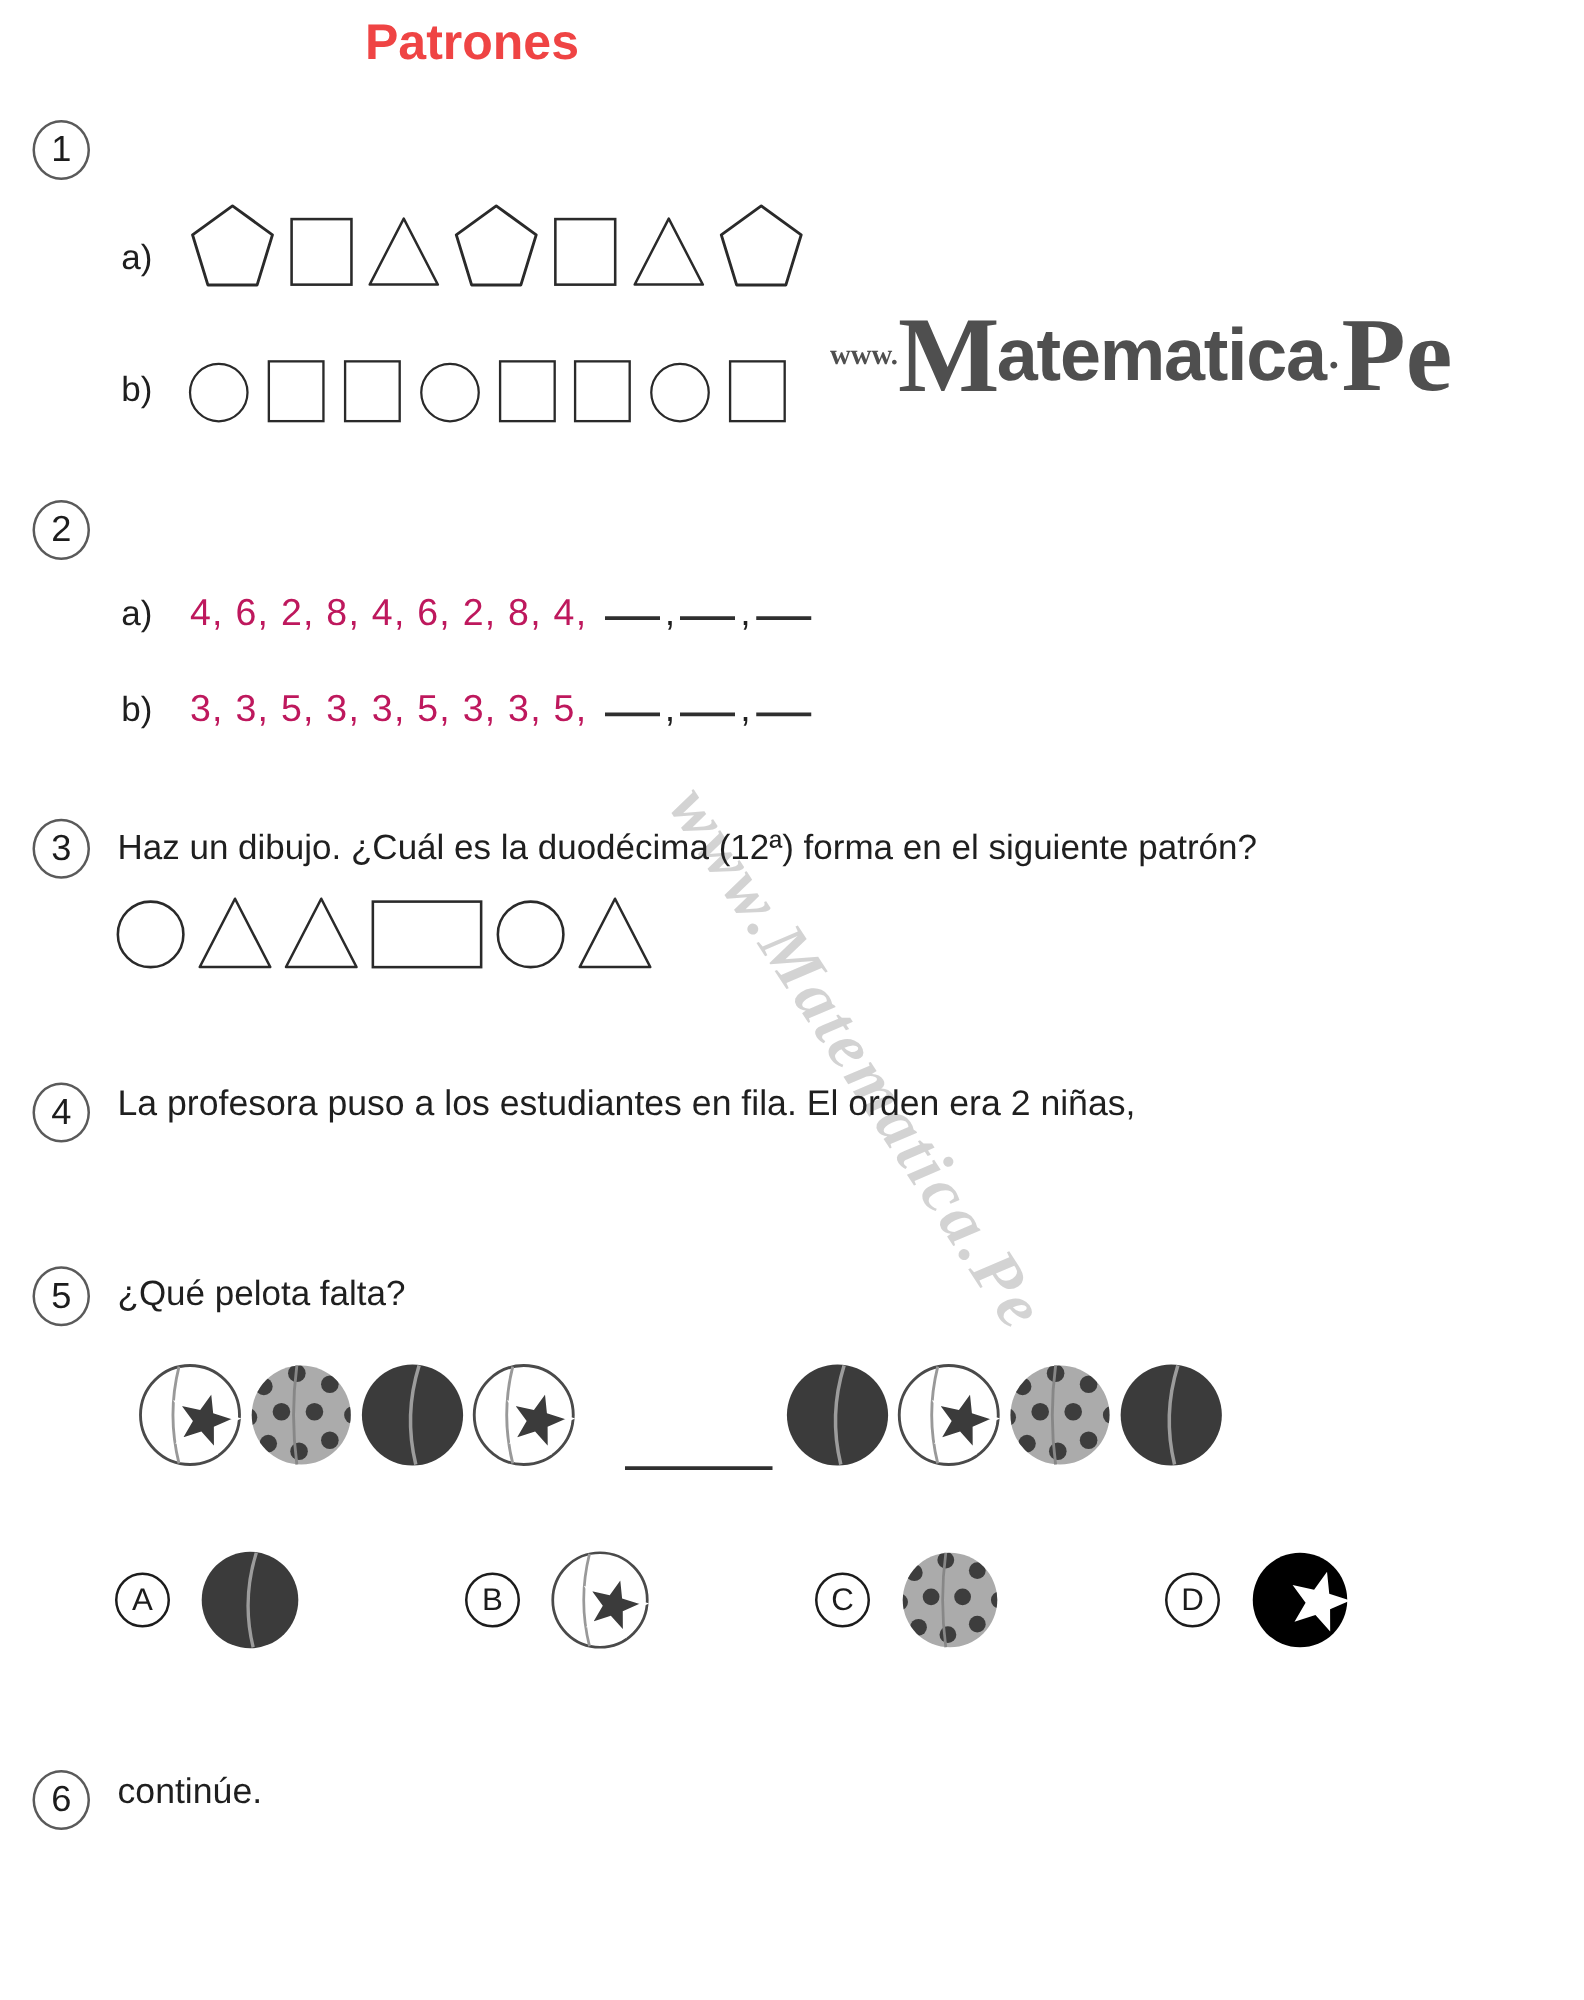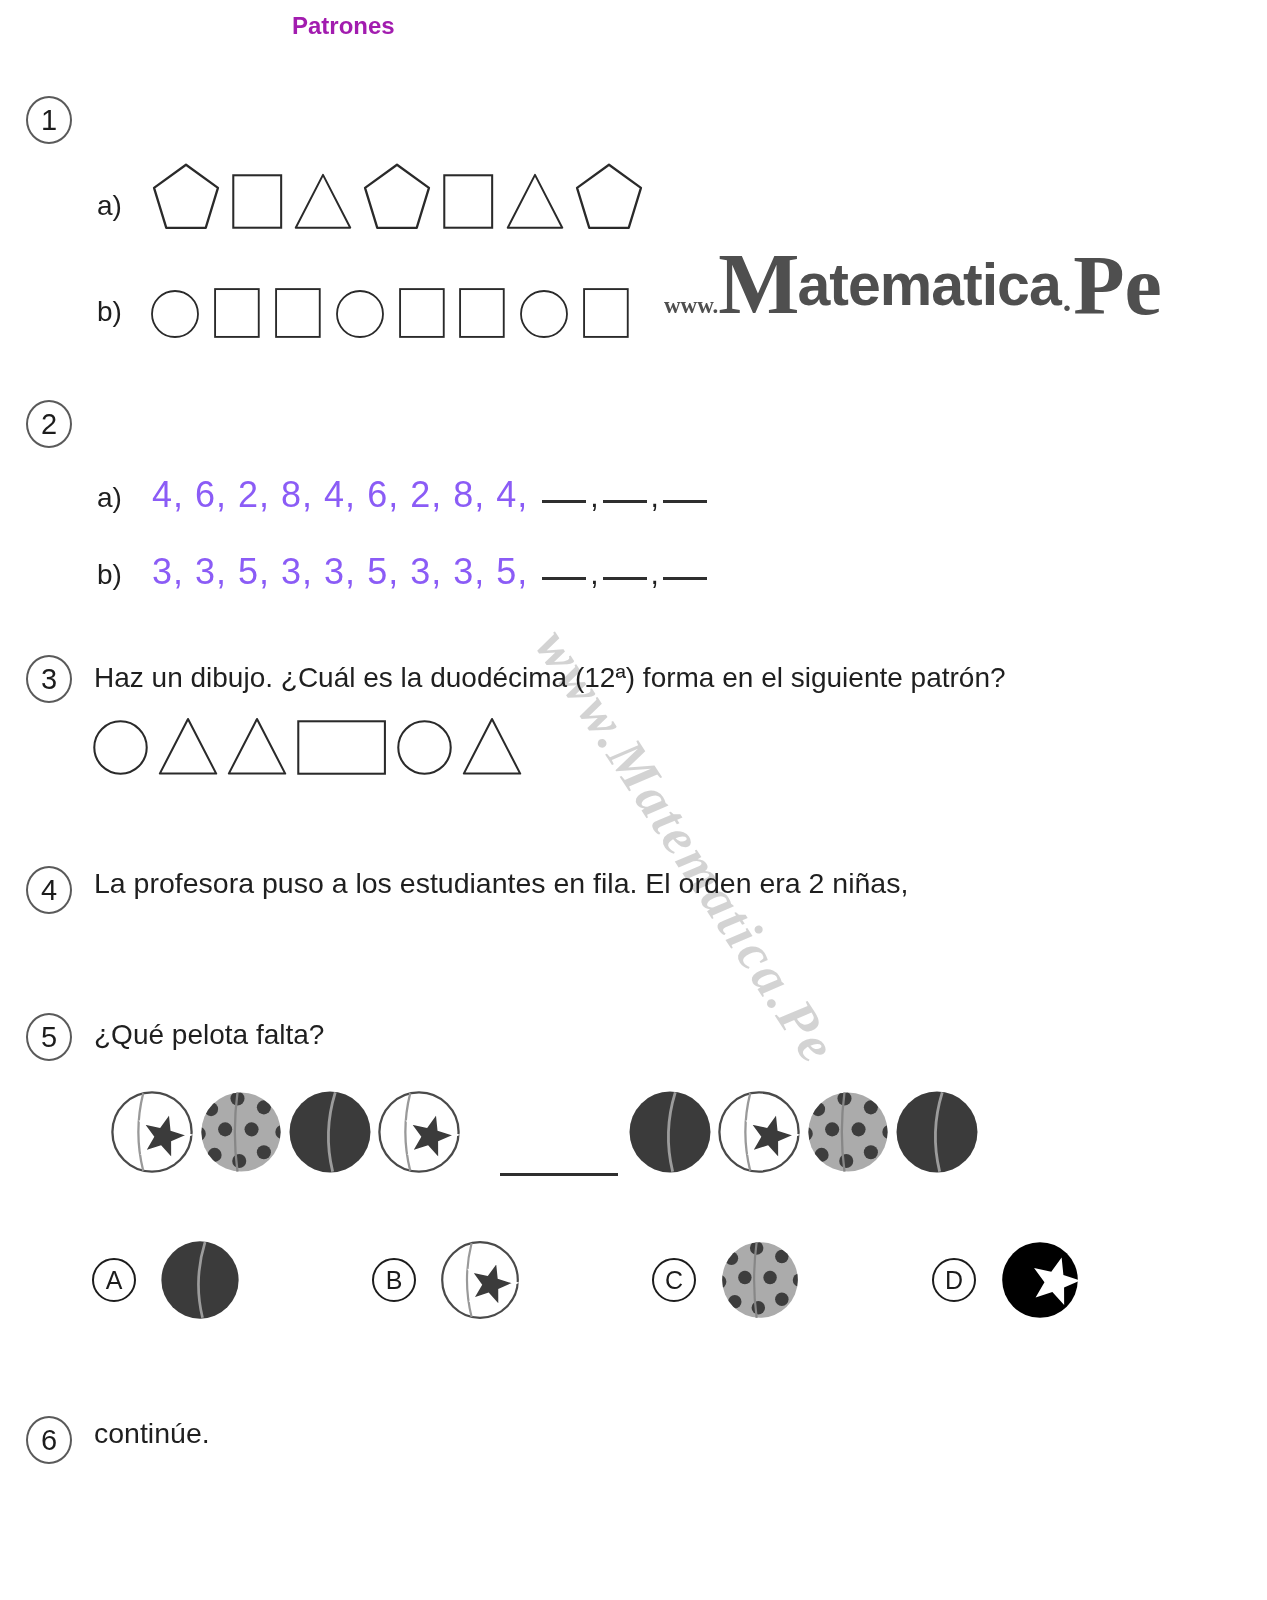--- a/index.html
+++ b/index.html
@@ -16,21 +16,21 @@
     position:absolute;left:8px;top:6px;
     width:258px;height:50px;
     background:#8e8e8e;
     border-radius:8px 22px 26px 8px;
     display:flex;align-items:center;justify-content:center;
     color:#fff;font-size:31px;font-weight:bold;
     box-shadow:inset -6px 0 0 #9f9f9f;
   }
   .page-title{
     position:absolute;left:292px;top:12px;
-    font-size:24px;font-weight:bold;color:#a21caf;
+    font-size:40px;font-weight:bold;color:#ef4444;
   }
   
   .qnum{
     position:absolute;
     width:42px;height:44px;
     border:2.5px solid #5a5a5a;border-radius:50%;
     display:flex;align-items:center;justify-content:center;
     font-size:29px;color:#1c1c1c;background:#fff;
     z-index:2;
   }
@@ -48,31 +48,31 @@
   #q1b-row svg.circle{height:50px;}
   #q1b-row svg.square{height:52px;}
   #q3-row{left:92px;top:716px;gap:9px;}
   #q3-row svg.circle{height:57px;}
   #q3-row svg.triangle{height:60px;}
   #q3-row svg.rectangle{height:57px;}
   .plabel-abs{position:absolute;z-index:2;}
   
   .numline{position:absolute;display:flex;align-items:baseline;z-index:2;}
   .numline .part-label{width:55px;}
-  .numline .seq{font-size:36px;letter-spacing:1px;color:#8b5cf6;white-space:pre;}
+  .numline .seq{font-size:30px;letter-spacing:1px;color:#be185d;white-space:pre;}
   .blanks{display:inline-flex;align-items:baseline;margin-left:10px;font-size:30px;}
   .blank{
     display:inline-block;width:44px;height:4px;
     border-bottom:3px solid #2f2f2f;
     margin:0 4px;transform:translateY(-4px);
   }
   
   .logo{
     position:absolute;left:664px;top:250px;
-    display:flex;align-items:flex-end;
+    display:flex;align-items:center;
     color:#4f4f4f;z-index:1;white-space:nowrap;
   }
   .logo .www{font-family:"Liberation Serif",serif;font-weight:bold;font-size:23px;}
   .logo .bigM{font-family:"Liberation Serif",serif;font-weight:bold;font-size:86px;line-height:0.8;letter-spacing:-2px;}
   .logo .rest{font-weight:bold;font-size:59px;letter-spacing:-1px;}
   .logo .dot{font-family:"Liberation Serif",serif;font-weight:bold;font-size:34px;margin:0 2px;}
   .logo .pe{font-family:"Liberation Serif",serif;font-weight:bold;font-size:84px;line-height:0.8;}
   
   .diag{
     position:absolute;left:575px;top:618px;

